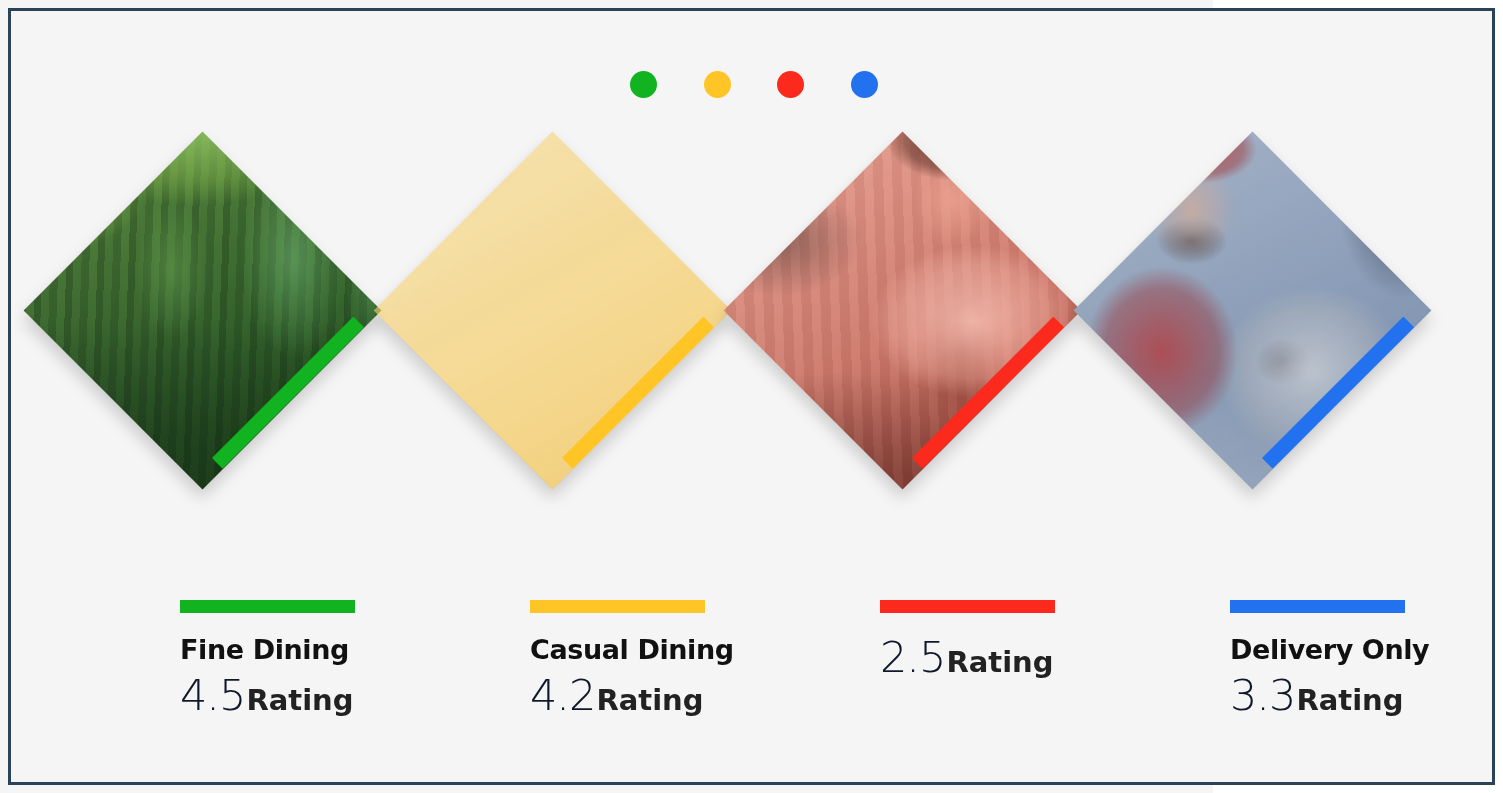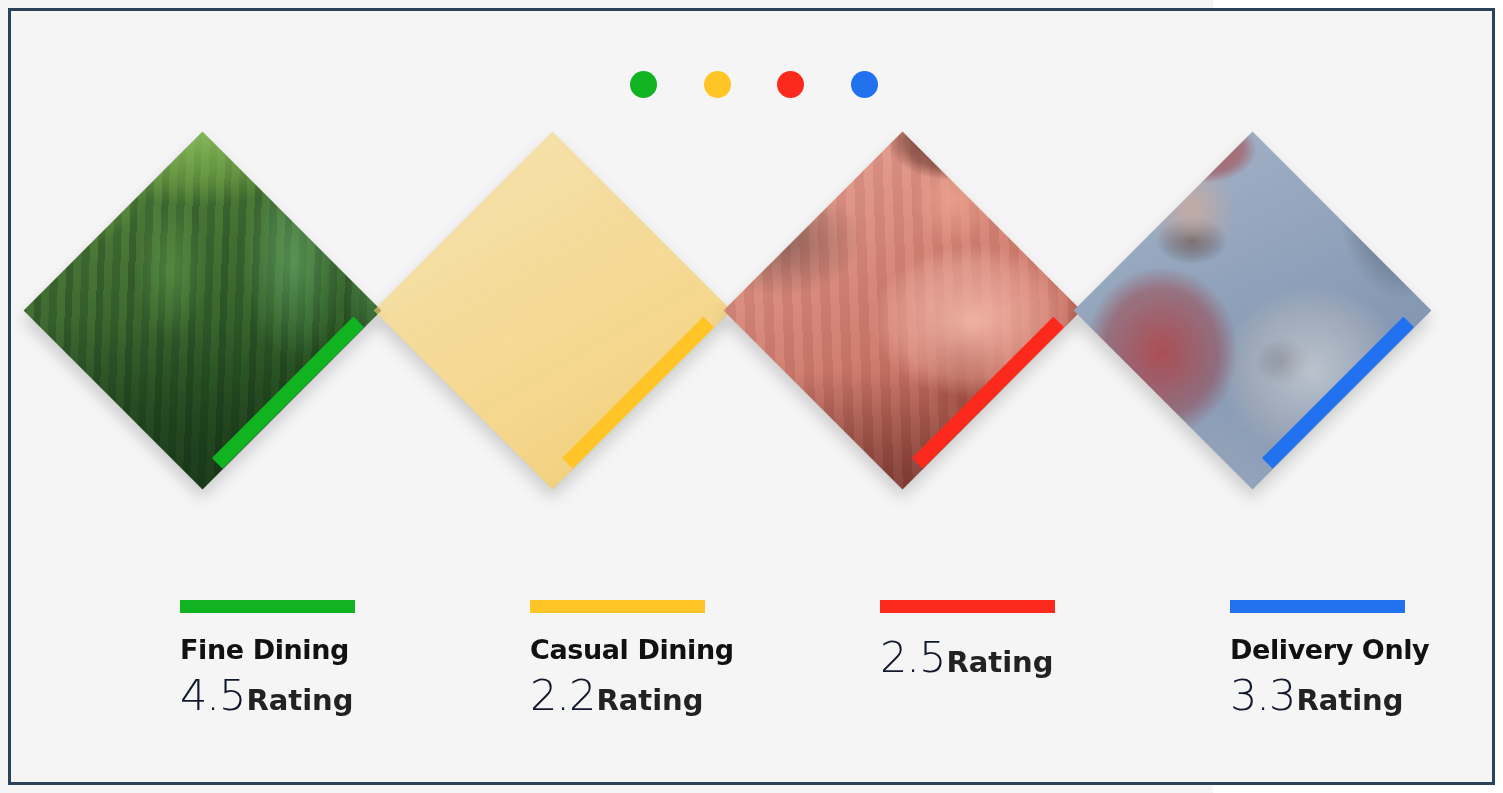--- a/index.html
+++ b/index.html
@@ -273,21 +273,21 @@
     <div class="label-rating-row">
       <span class="label-value">4.5</span>
       <span class="label-unit">Rating</span>
     </div>
   </div>
 
   <div class="label-block" style="left:530px;">
     <div class="label-bar" style="background: rgb(255, 196, 37);"></div>
     <div class="label-title">Casual Dining</div>
     <div class="label-rating-row">
-      <span class="label-value">2.2</span>
+      <span class="label-value">4.2</span>
       <span class="label-unit">Rating</span>
     </div>
   </div>
 
   <div class="label-block" style="left:880px;">
     <div class="label-bar" style="background: rgb(251, 42, 28);"></div>
     <div class="label-rating-row">
       <span class="label-value">2.5</span>
       <span class="label-unit">Rating</span>
     </div>

